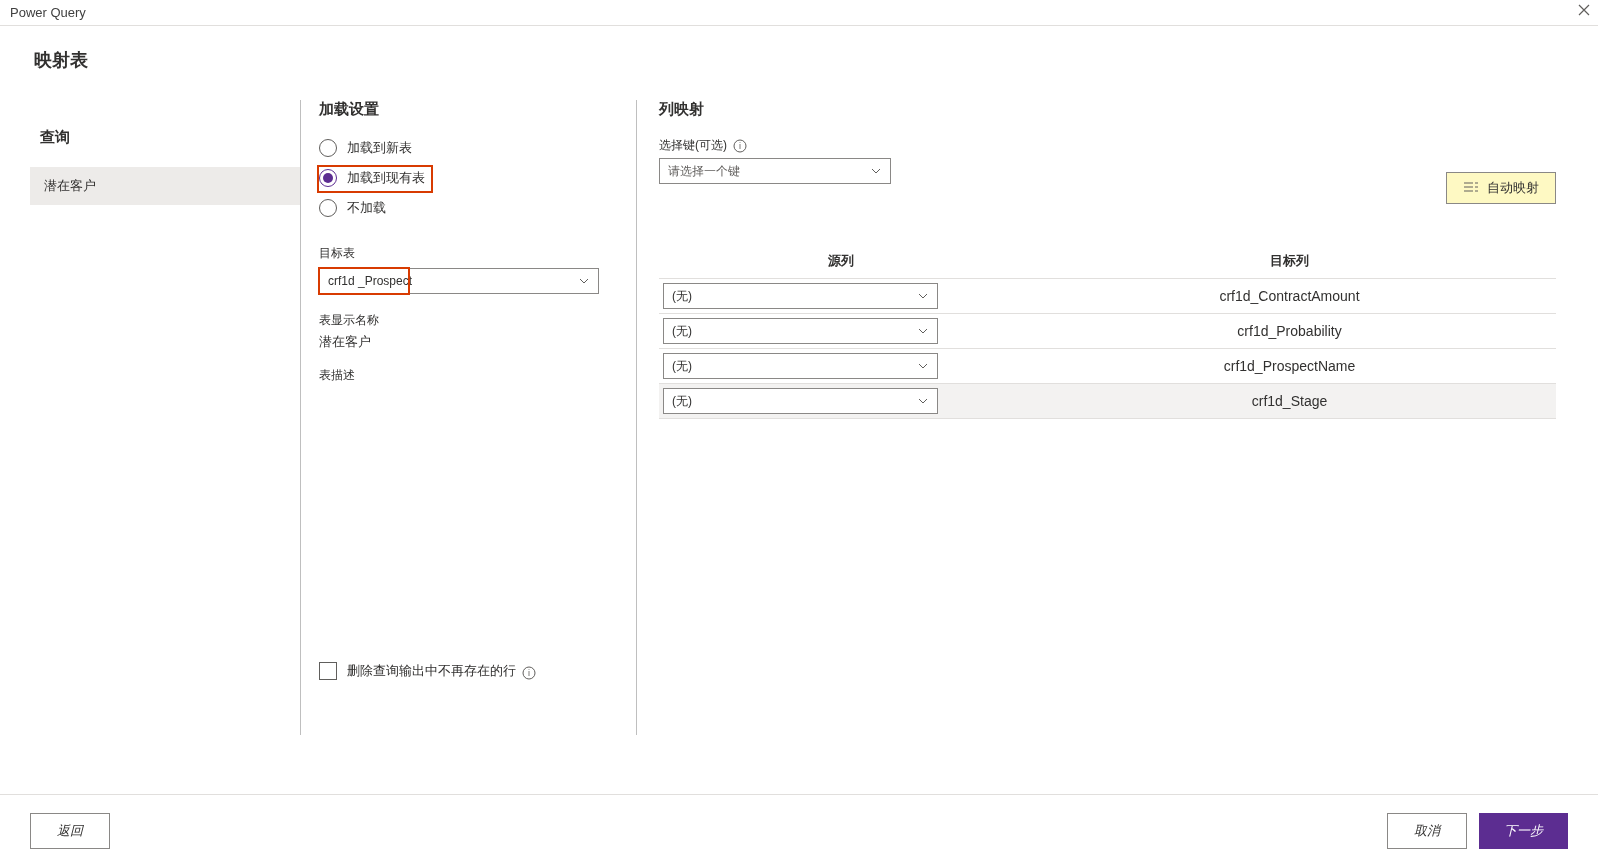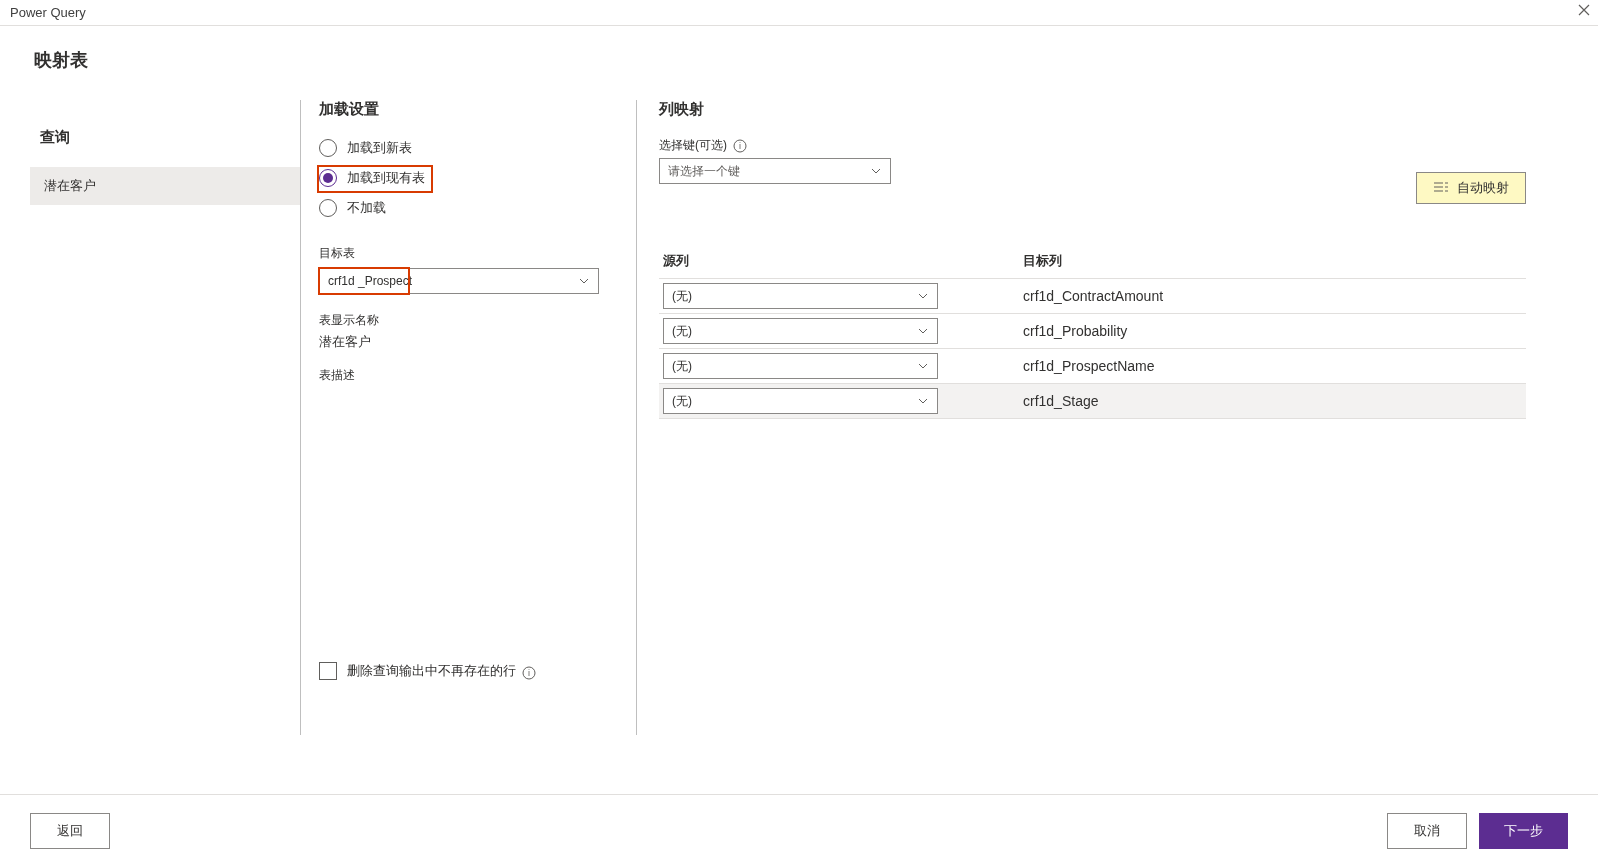--- a/index.html
+++ b/index.html
@@ -2,21 +2,21 @@
 <html><head>
 <meta charset="utf-8">
 <style>
 * { box-sizing: border-box; margin: 0; padding: 0; }
 body { font-family: "Segoe UI", "Microsoft YaHei", sans-serif; font-size: 13px; color: #323130; background: #fff; width: 1598px; height: 866px; position: relative; overflow: hidden; }
 
 .titlebar { height: 26px; border-bottom: 1px solid #e1dfdd; display: flex; align-items: center; padding: 0 10px; position: relative; }
 .titlebar .title { font-size: 13px; color: #404040; }
 .titlebar .close { position: absolute; right: 8px; top: 2px; font-size: 16px; color: #605e5c; cursor: pointer; }
 
-.page { padding: 22px 42px 0 30px; height: 734px; }
+.page { padding: 22px 12px 0 30px; height: 734px; }
 .page-title { font-size: 18px; font-weight: 600; margin-bottom: 28px; padding-left: 4px; }
 
 .columns { display: flex; height: 640px; }
 
 .col-queries { width: 270px; }
 .col-queries h3 { font-size: 15px; font-weight: 700; margin-bottom: 20px; padding-left: 10px; margin-top: 28px; }
 .query-item { background: #edebe9; padding: 10px 14px; font-size: 13px; }
 
 .vsep { border-left: 1px solid #bfbfbf; margin: 0 0; height: 635px; }
 
@@ -48,35 +48,35 @@
 .col-map { flex: 1; padding-left: 22px; position: relative; }
 .col-map h3 { font-size: 15px; font-weight: 600; margin-bottom: 18px; }
 .sel-key-wrap { margin-bottom: 10px; }
 .sel-key-label { font-size: 12px; display: flex; align-items: center; margin-bottom: 4px; }
 .select-box.wide { width: 232px; font-family: Liberation Mono, monospace; }
 .select-box.wide .val { color: #605e5c; }
 
 .auto-map-btn { position: absolute; right: 30px; top: 72px; border: 1px solid #8a8886; background: #fef9c3; padding: 6px 16px; font-size: 13px; display: flex; align-items: center; cursor: pointer; }
 .auto-map-btn .ic { margin-right: 8px; color: #605e5c; }
 
-.map-table { margin-top: 60px; width: calc(100% - 30px); }
+.map-table { margin-top: 60px; width: calc(100% - 30px); text-align: center; }
 .map-header { display: flex; border-bottom: 1px solid #e1dfdd; padding: 8px 0; }
 .map-header .c1 { width: 360px; font-size: 13px; font-weight: 600; padding-left: 4px; }
 .map-header .c2 { flex: 1; font-size: 13px; font-weight: 600; padding-left: 4px; }
 .map-row { display: flex; align-items: center; border-bottom: 1px solid #e1dfdd; padding: 4px 0; }
 .map-row:hover, .map-row.hover { background: #f3f2f1; }
 .map-row .c1 { width: 360px; padding: 0 4px; }
 .map-row .c2 { flex: 1; font-size: 14px; padding-left: 4px; }
 .map-row .select-box { width: 275px; height: 26px; }
 
 .footer { position: absolute; bottom: 0; left: 0; right: 0; height: 72px; border-top: 1px solid #e1dfdd; display: flex; align-items: center; padding: 0 30px; }
 .btn { border: 1px solid #8a8886; background: #fff; padding: 8px 24px; font-size: 13px; cursor: pointer; min-width: 80px; text-align: center; }
 .btn.primary { background: #5c2d91; border-color: #5c2d91; color: #fff; }
 .footer .spacer { flex: 1; }
-.footer .btn { margin-left: 12px; }
+.footer .btn { margin-left: 12px; font-style: italic; }
 .footer .btn.back { margin-left: 0; }
 </style>
 </head>
 <body>
 
 <div class="titlebar">
   <span class="title">Power Query</span>
   <span class="close">
     <svg width="12" height="12" viewBox="0 0 12 12">
         <path d="M1 1 L11 11 M11 1 L1 11" stroke="#605e5c" stroke-width="1.2" fill="none"></path>

